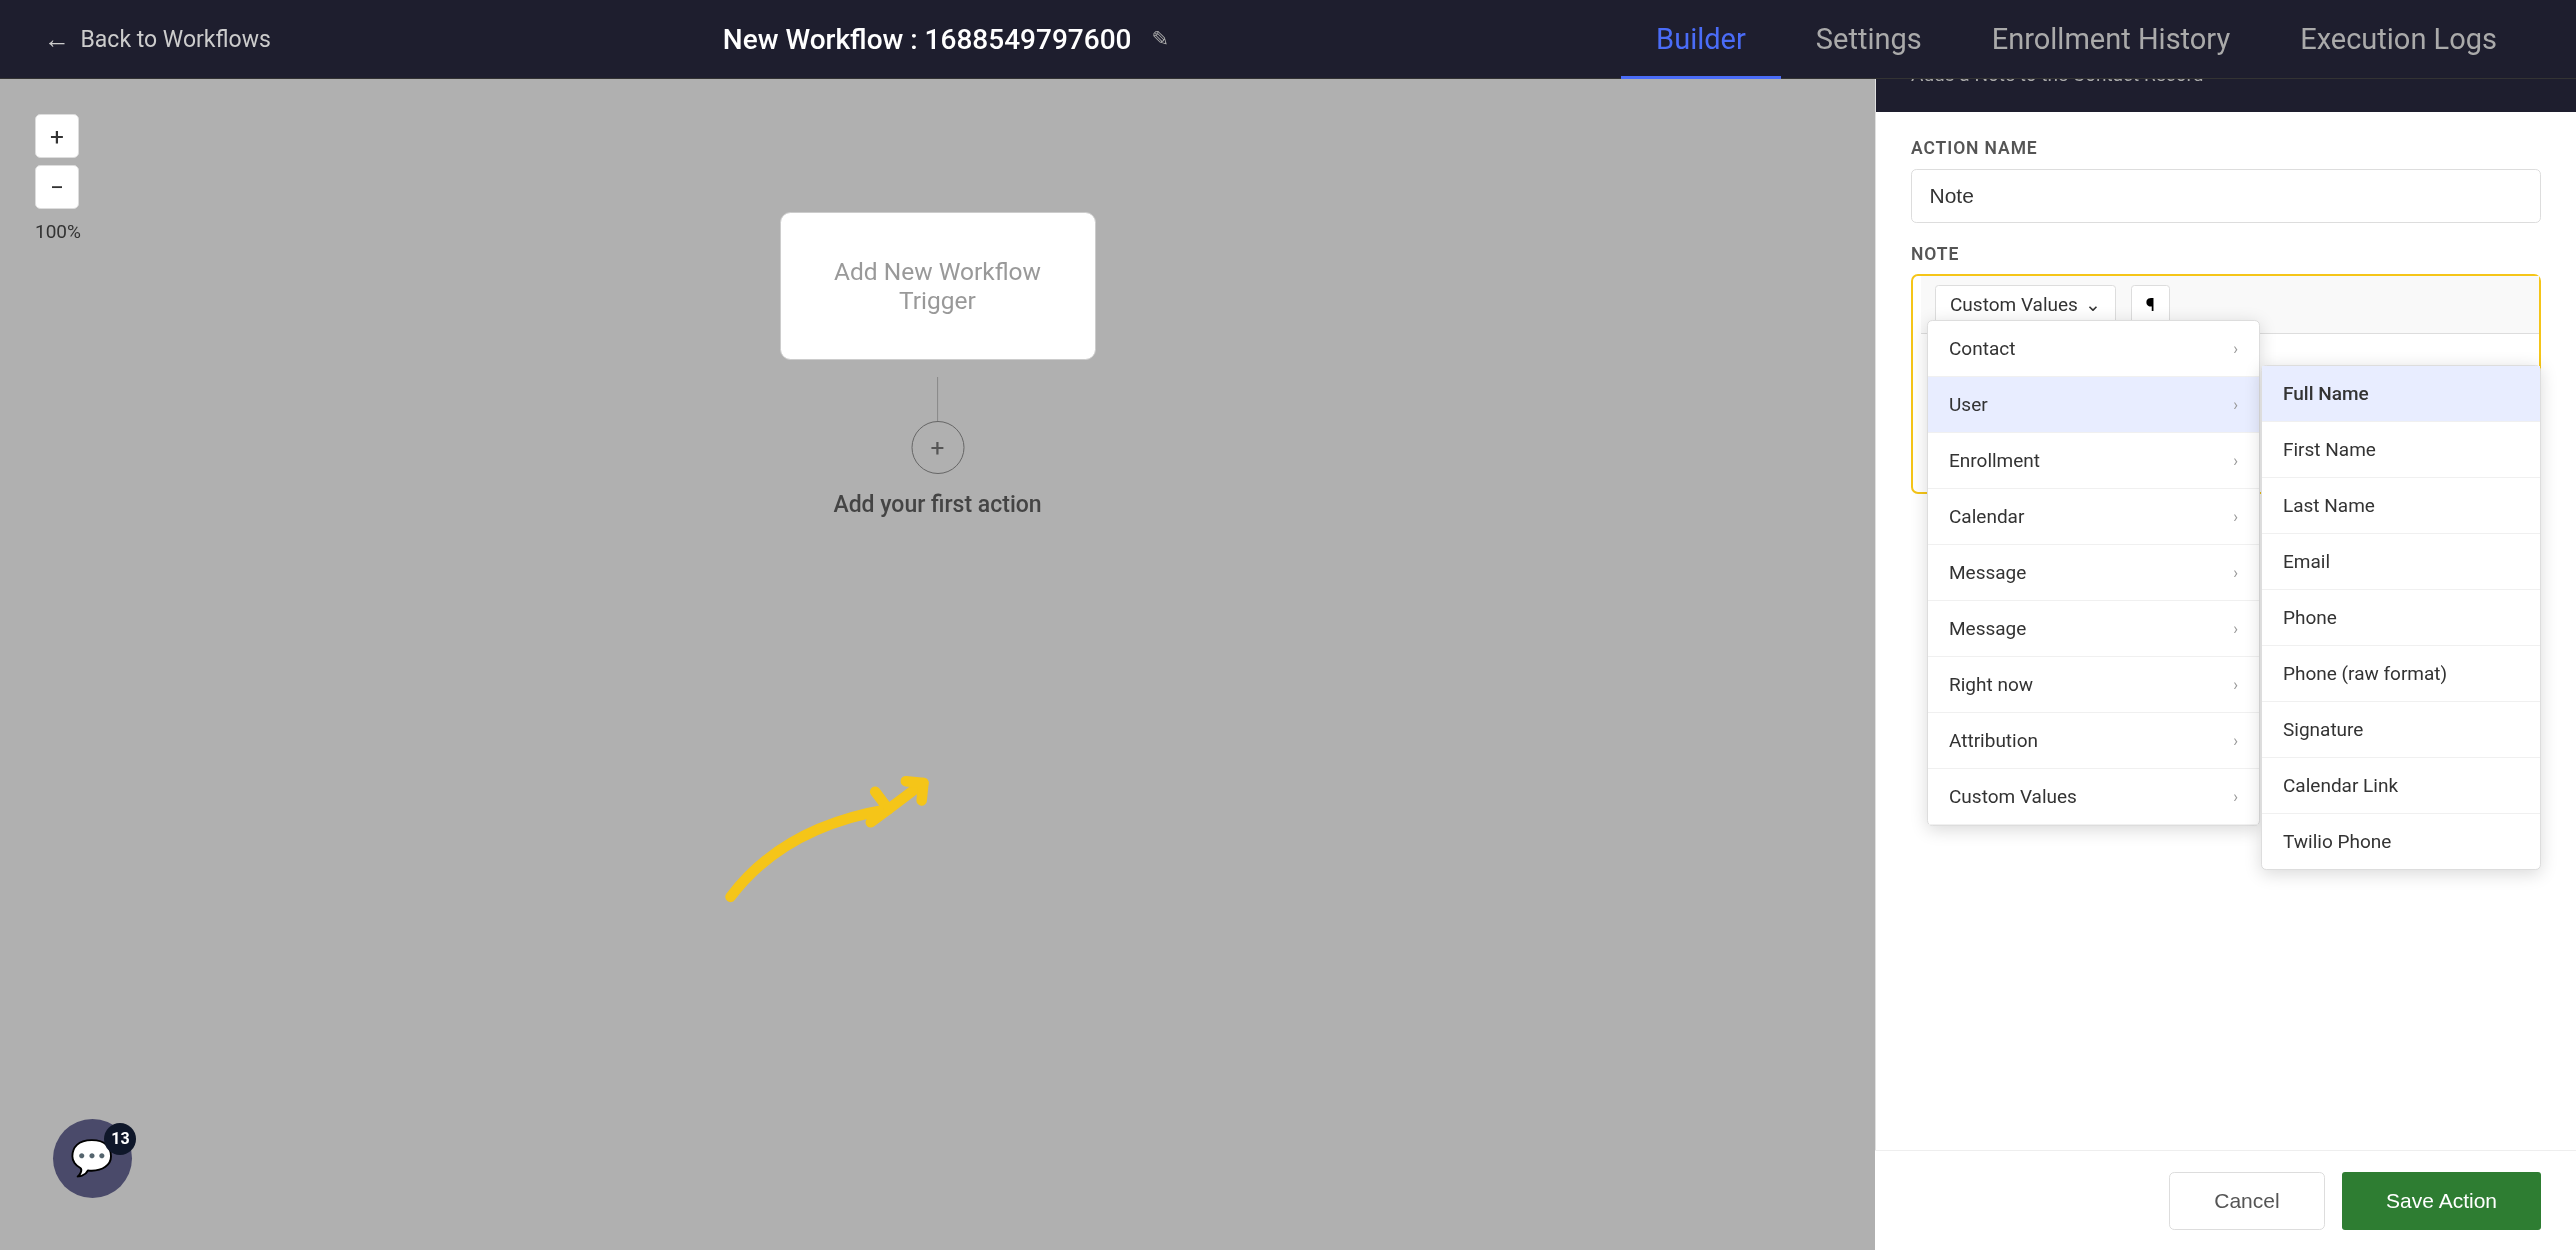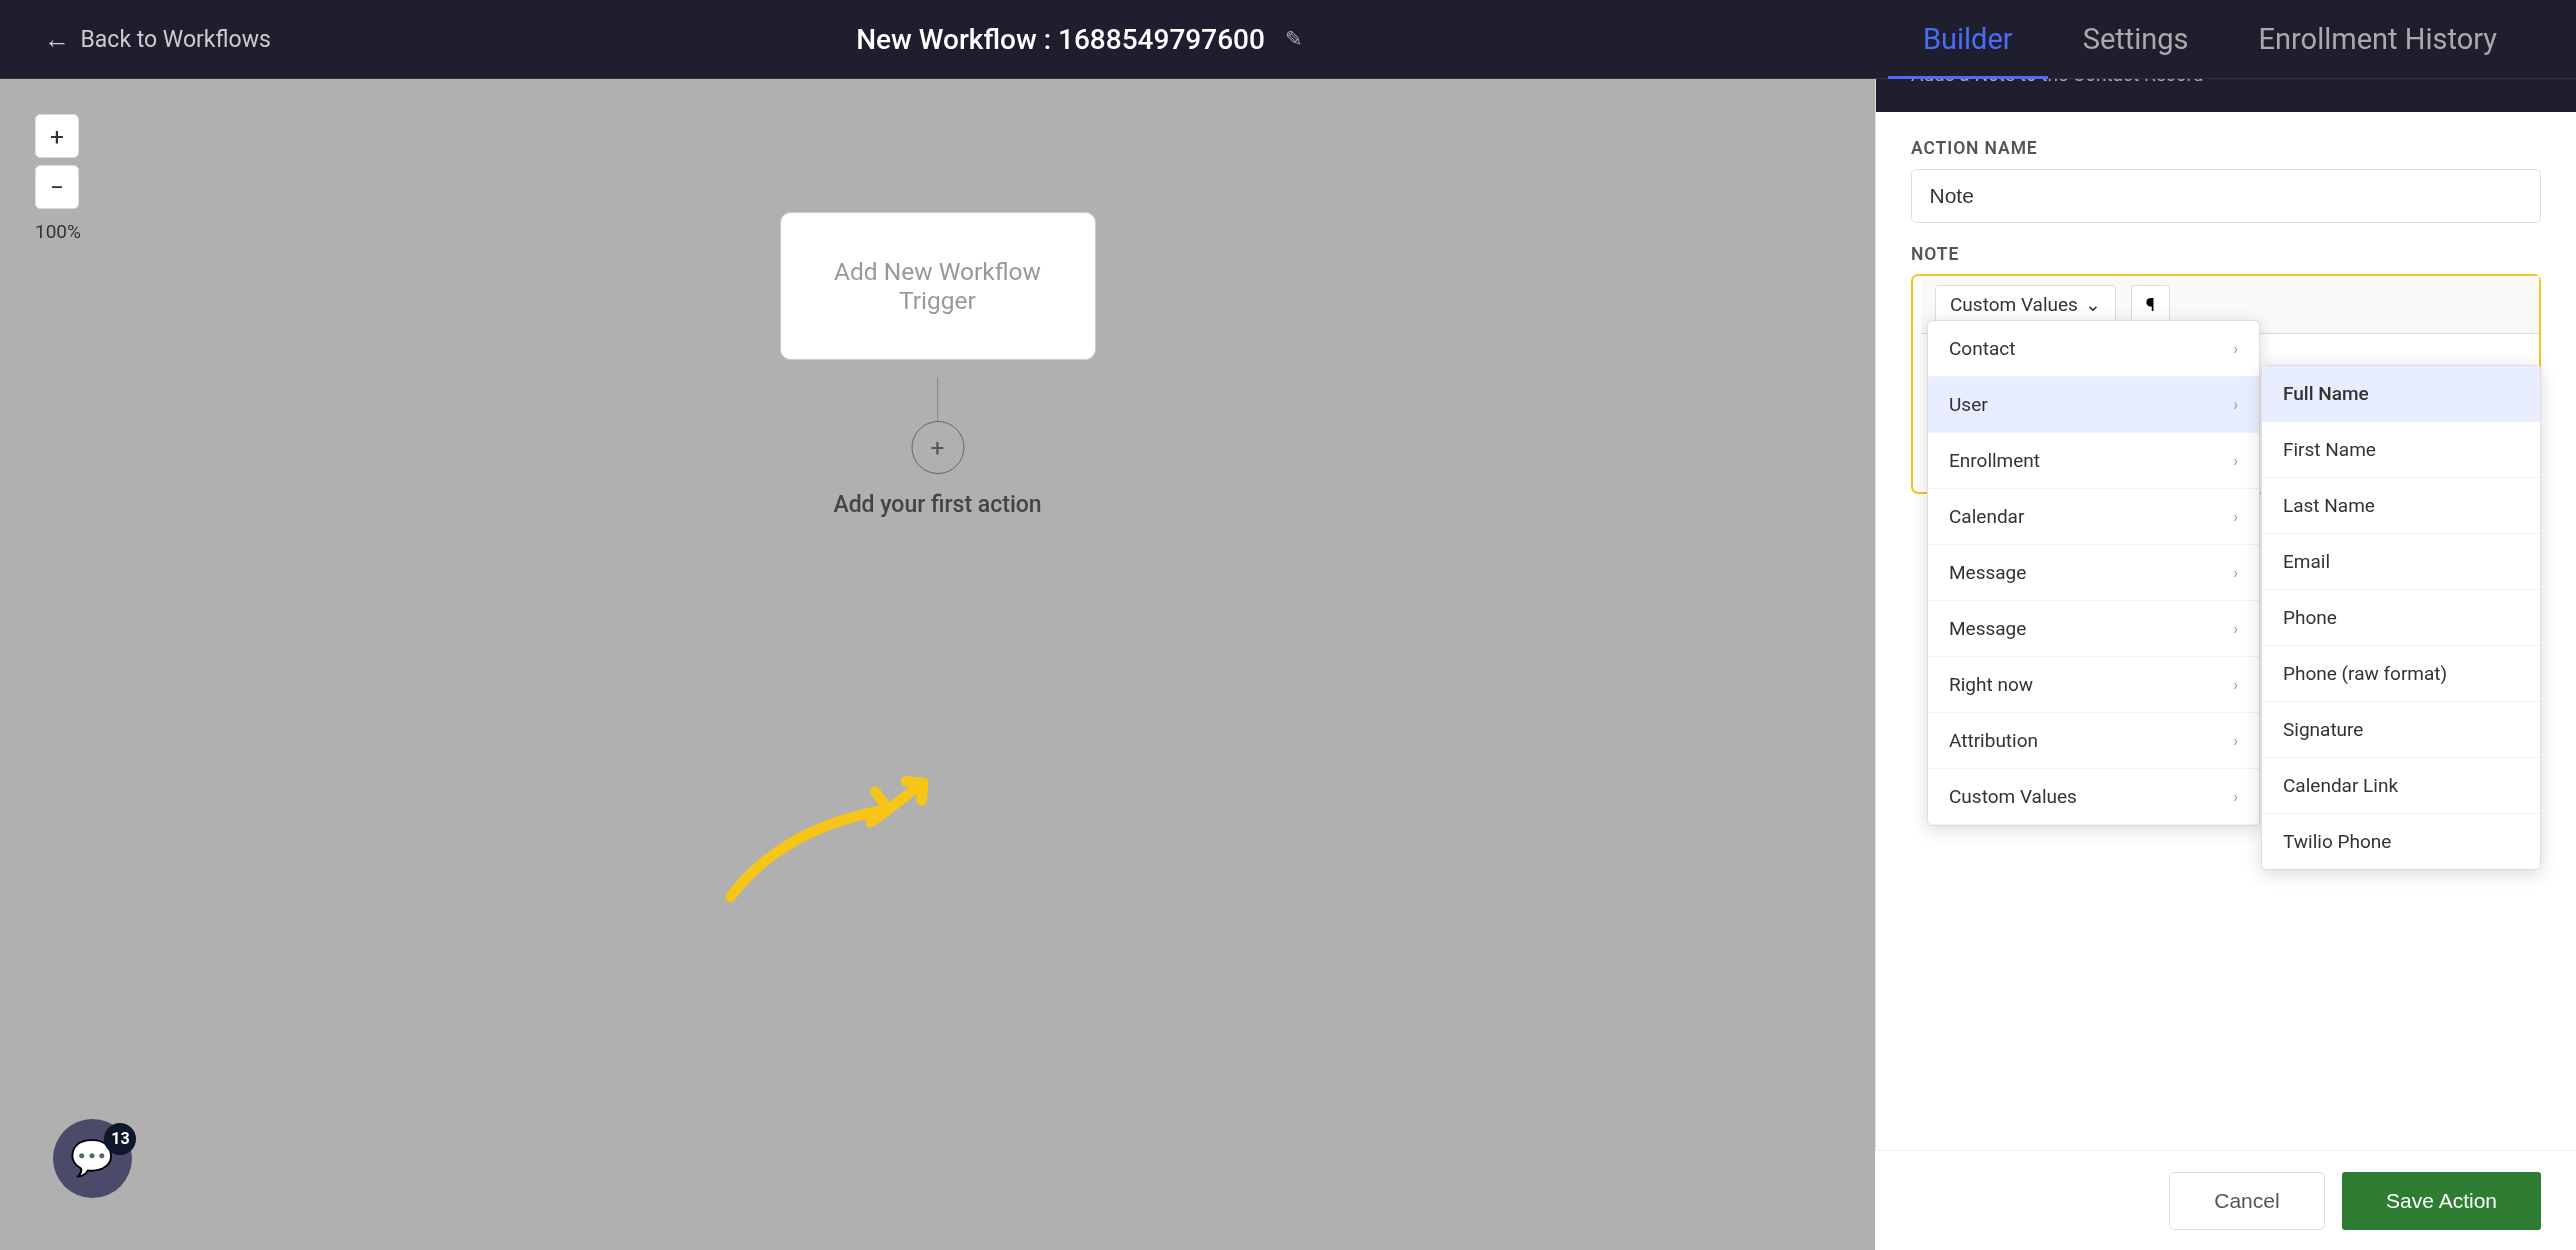--- a/index.html
+++ b/index.html
@@ -431,20 +431,23 @@
   <div class="nav-tabs">
     <div class="nav-tab active">
       <span>Builder</span>
     </div>
     <div class="nav-tab">
       <span>Settings</span>
     </div>
     <div class="nav-tab">
       <span>Enrollment History</span>
     </div>
+    <div class="nav-tab">
+      <span>Execution Logs</span>
+    </div>
   </div>
 </div>
 
 <div class="canvas-area">
   <div class="zoom-controls">
     <div class="zoom-btn">+</div>
     <div class="zoom-btn">−</div>
     <div class="zoom-pct">100%</div>
   </div>
 

